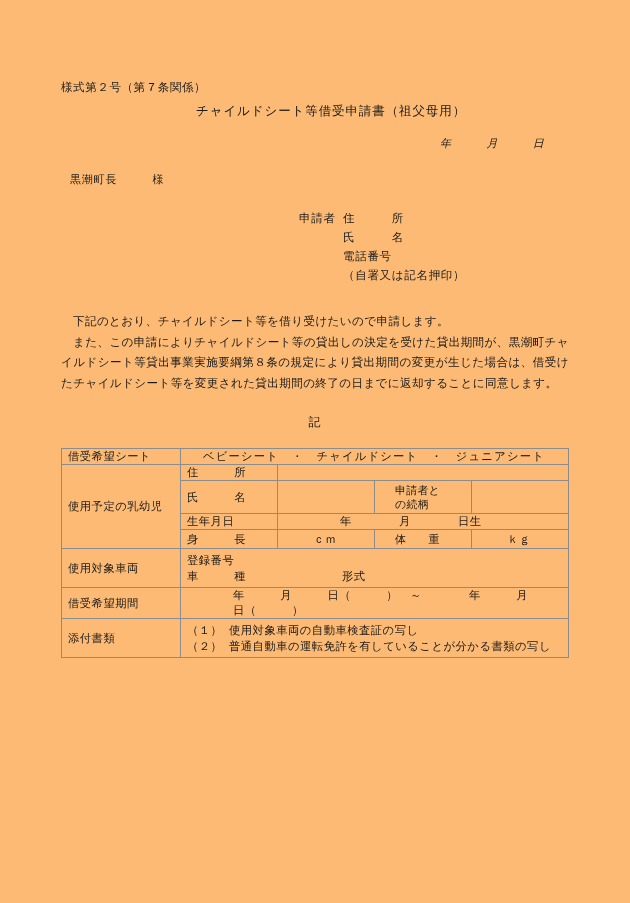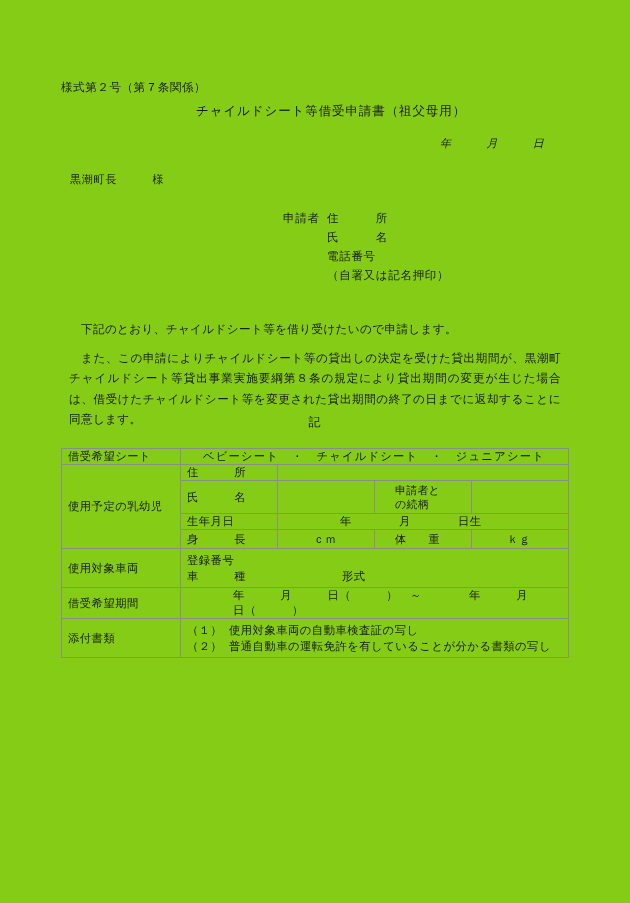--- a/index.html
+++ b/index.html
@@ -9,21 +9,21 @@
     background: #ffffff;
   }
   body {
     font-family: "Liberation Serif", "DejaVu Serif", serif;
     color: #1a1a1a;
   }
   .page {
     position: relative;
     width: 630px;
     height: 903px;
-    background: #84cc16;
+    background: #fdba74;
     overflow: hidden;
     box-sizing: border-box;
   }
 
   
   .form-no {
     position: absolute;
     left: 61px;
     top: 80px;
     font-size: 11.5px;
@@ -60,20 +60,21 @@
   .applicant {
     position: absolute;
     left: 283px;
     top: 209px;
     font-size: 11.5px;
     letter-spacing: 0.7px;
   }
   .applicant .row {
     white-space: nowrap;
     line-height: 19px;
+    margin-left: 16px;
   }
   .applicant .lead {
     display: inline-block;
     width: 44px;
   }
   .applicant .indent {
     display: inline-block;
     width: 44px;
   }
 
@@ -83,21 +84,21 @@
     left: 61px;
     top: 312px;
     width: 508px;
     font-size: 11.6px;
     line-height: 20.5px;
     letter-spacing: 0.35px;
     text-align: justify;
     text-justify: inter-character;
   }
   .body-text p {
-    margin: 8px;
+    margin: 0;
     text-indent: 12px;
   }
 
   
   .ki {
     position: absolute;
     left: 0;
     top: 414px;
     width: 630px;
     text-align: center;

